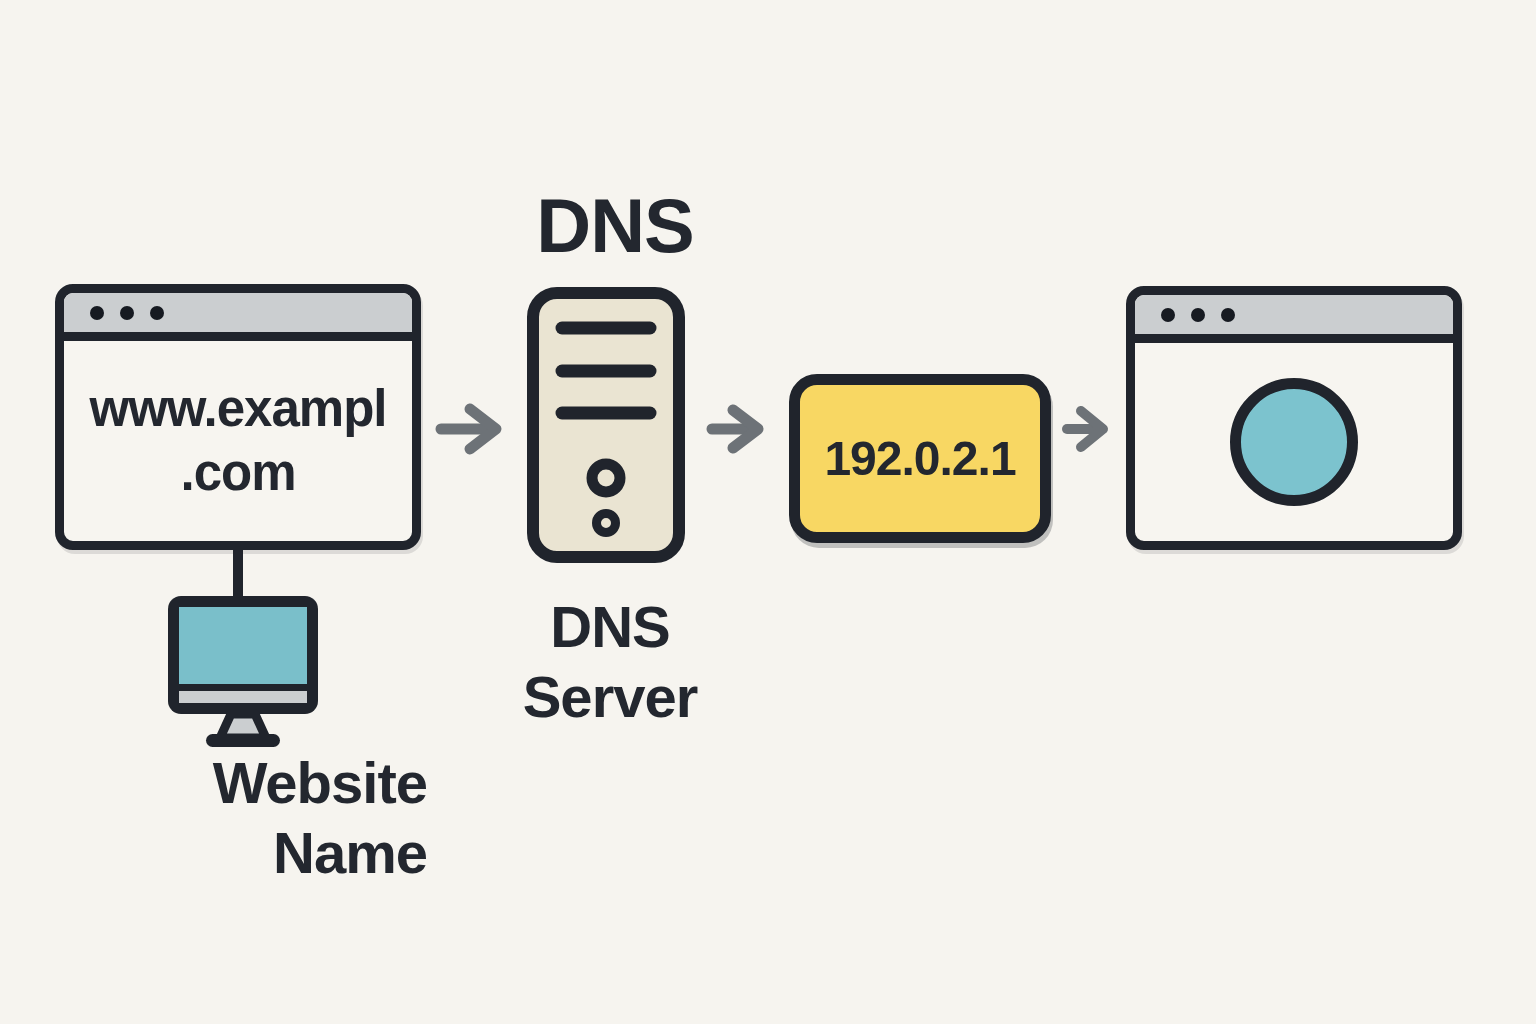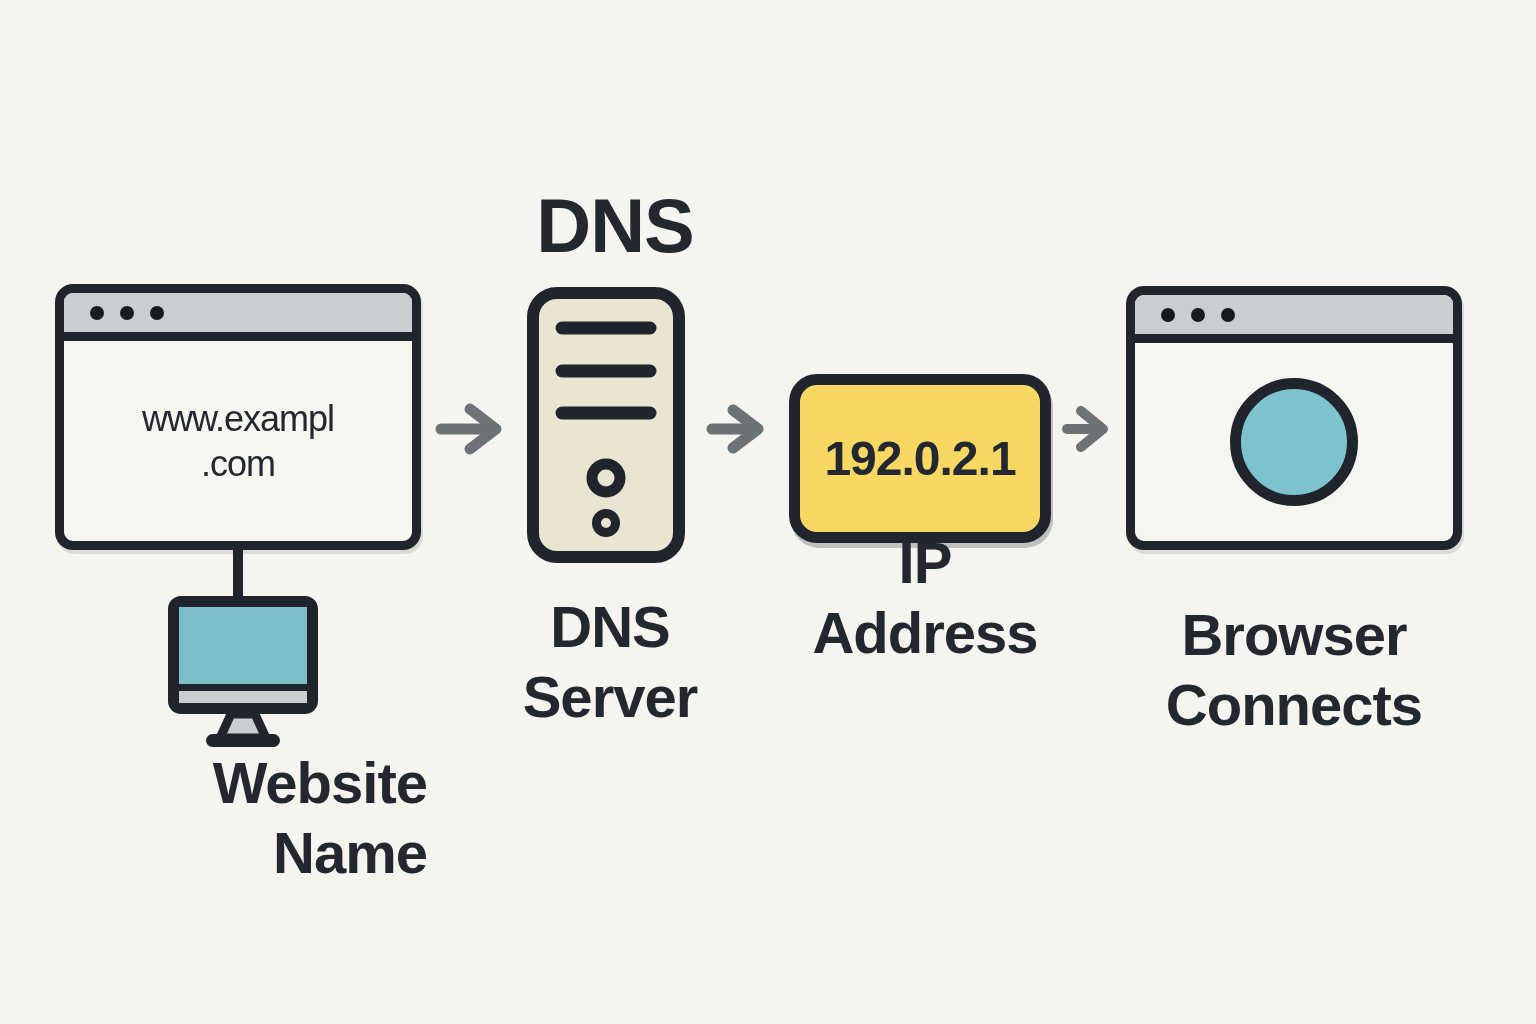--- a/index.html
+++ b/index.html
@@ -45,22 +45,22 @@
     background: #161a21;
   }
   .window-body {
     position: absolute;
     top: 48px; left: 0; right: 0; bottom: 0;
     display: flex;
     align-items: center;
     justify-content: center;
   }
   .url-text {
-    font-size: 36px;
-    font-weight: 400;
+    font-size: 51px;
+    font-weight: 700;
     letter-spacing: -1px;
     line-height: 1.25;
     color: #23272f;
     text-align: center;
   }
 
   
   .node-label {
     position: absolute;
     text-align: center;
@@ -176,35 +176,31 @@
 
   <svg class="icon-abs" style="left:706px; top:400px;" width="66" height="58" viewBox="0 0 66 58">
     <line x1="6" y1="29" x2="45" y2="29" stroke="#6d7277" stroke-width="11" stroke-linecap="round"></line>
     <polyline points="27,10 52,29 27,48" fill="none" stroke="#6d7277" stroke-width="11" stroke-linecap="round" stroke-linejoin="round"></polyline>
   </svg>
 
   <div class="ip-box">
     <span class="ip-value">192.0.2.1</span>
   </div>
 
-  <div class="node-label multiline" style="left:810px; top:528px; width:230px;">IP
-Address</div>
 
   <svg class="icon-abs" style="left:1062px; top:400px;" width="54" height="58" viewBox="0 0 54 58">
     <line x1="5" y1="29" x2="34" y2="29" stroke="#6d7277" stroke-width="10" stroke-linecap="round"></line>
     <polyline points="19,11 41,29 19,47" fill="none" stroke="#6d7277" stroke-width="10" stroke-linecap="round" stroke-linejoin="round"></polyline>
   </svg>
 
   <div class="window" style="left:1126px; top:286px; width:336px; height:264px;">
     <div class="titlebar">
       <span class="dot"></span>
       <span class="dot"></span>
       <span class="dot"></span>
     </div>
     <div class="window-body">
       <div class="globe"></div>
     </div>
   </div>
 
-  <div class="node-label multiline" style="left:1126px; top:600px; width:336px;">Browser
-Connects</div>
 
 </div>
 
 </body></html>

